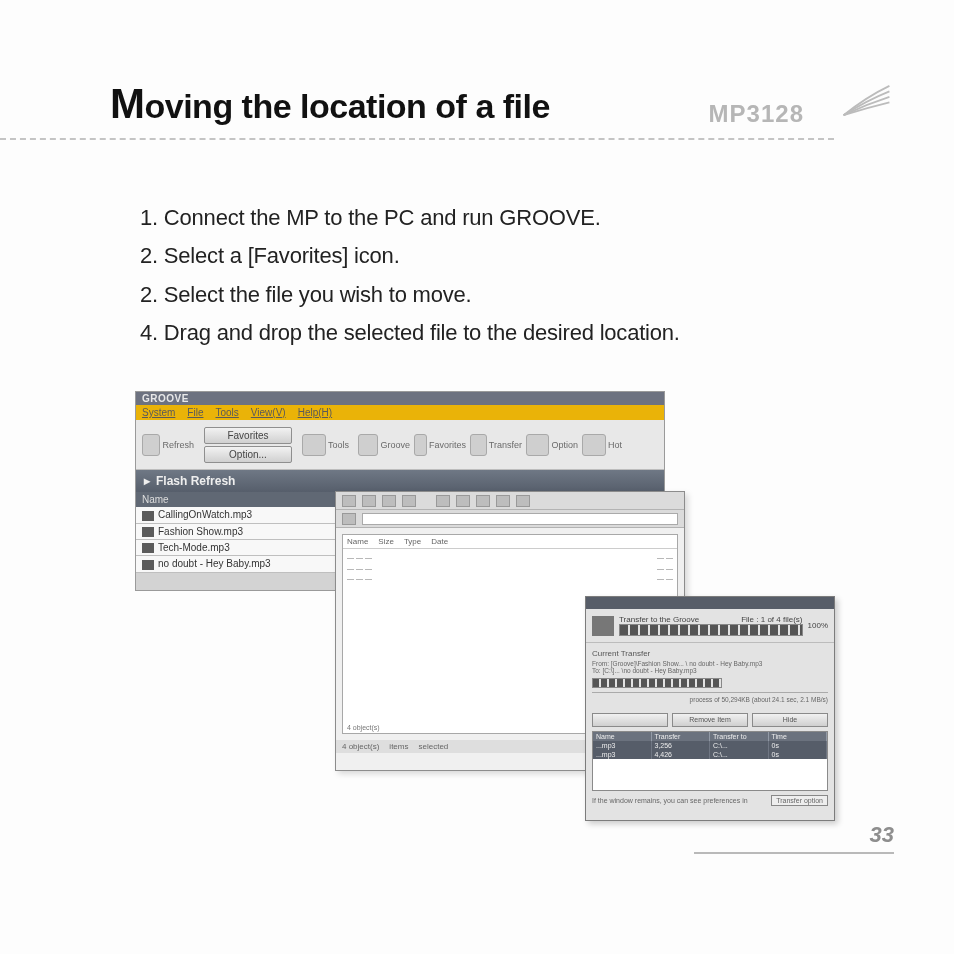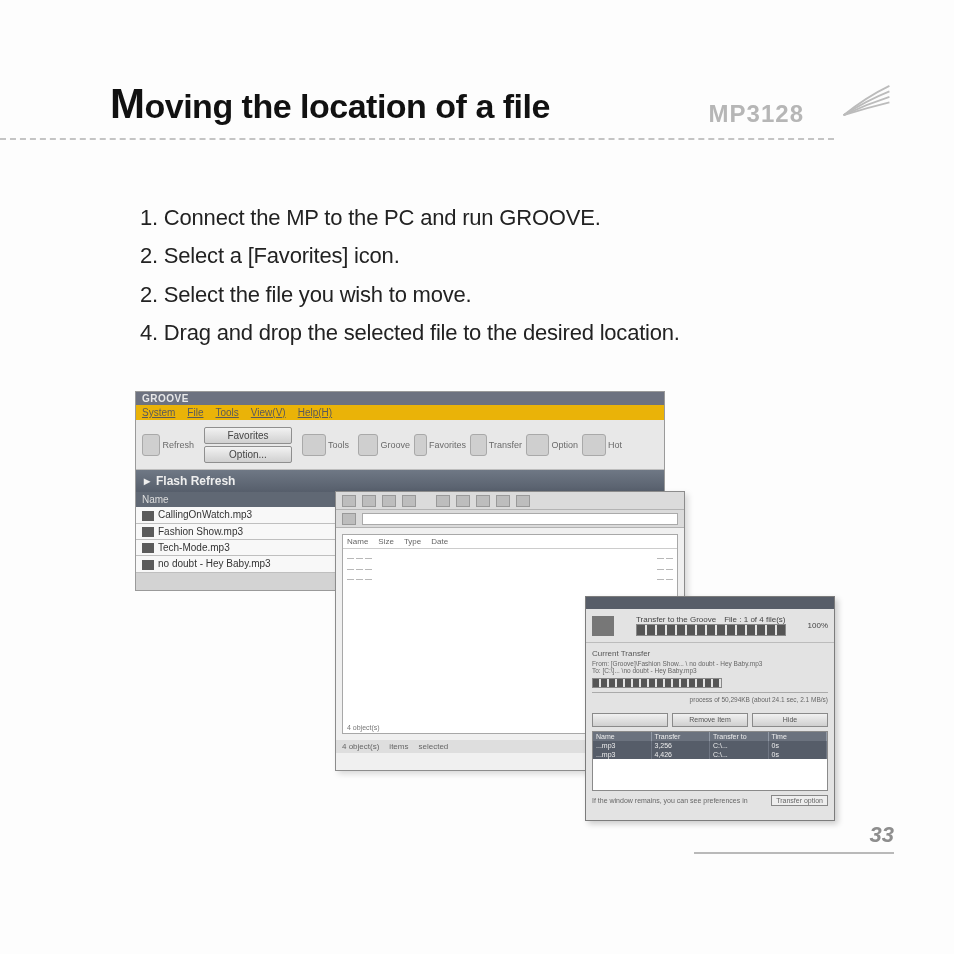--- a/index.html
+++ b/index.html
@@ -221,21 +221,21 @@
       background:#e3e3e3;
       border:1px solid #7c7c7c;
       box-shadow: 3px 3px 6px rgba(0,0,0,0.2);
       font-size:8px;
       color:#444;
     }
     .win-transfer .tb {
       background:#575d68;height:12px;
     }
     .win-transfer .top {
-      padding:6px;display:flex;gap:22px;align-items:center;
+      padding:6px;display:flex;gap:5px;align-items:center;
       border-bottom:1px solid #bcbcbc;
     }
     .win-transfer .top .lg {width:22px;height:20px;background:#777;}
     .win-transfer .top .pg {
       flex:1;height:12px;border:1px solid #888;
       background: repeating-linear-gradient(90deg,#555 0 8px,#e3e3e3 8px 10px);
     }
     .win-transfer .mid {
       padding:6px;
     }

